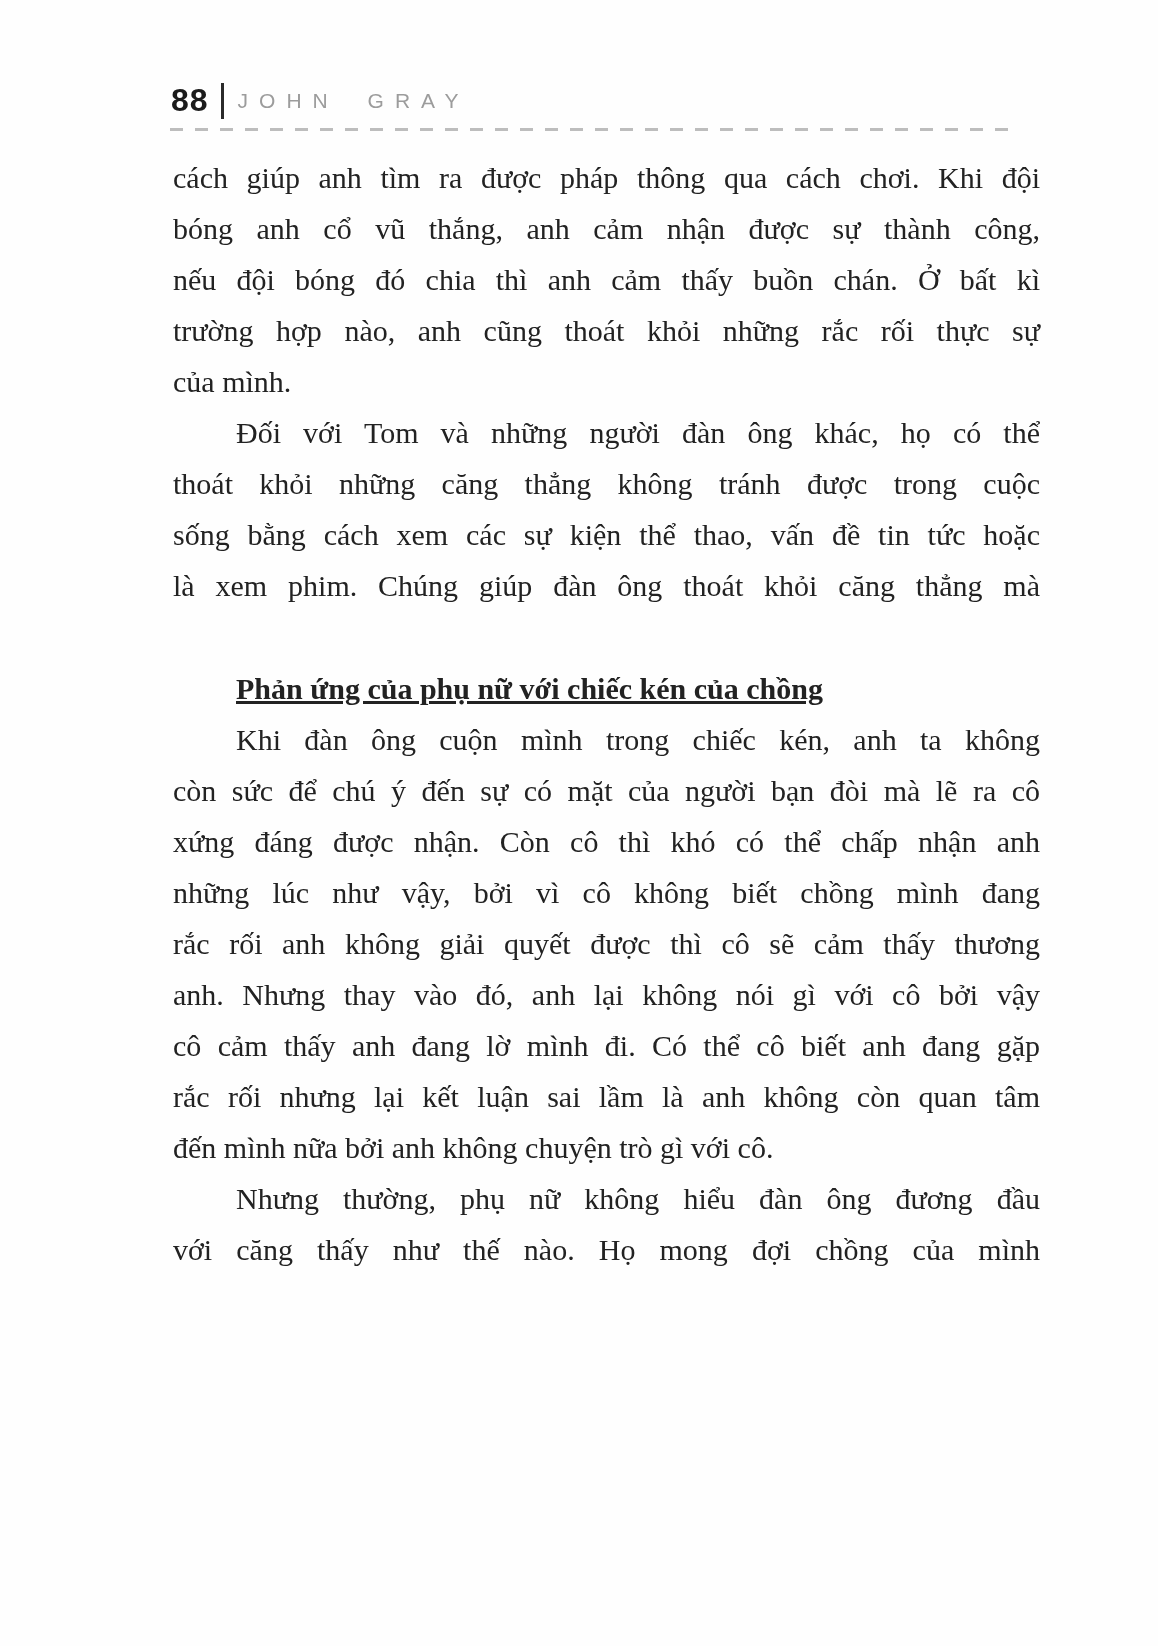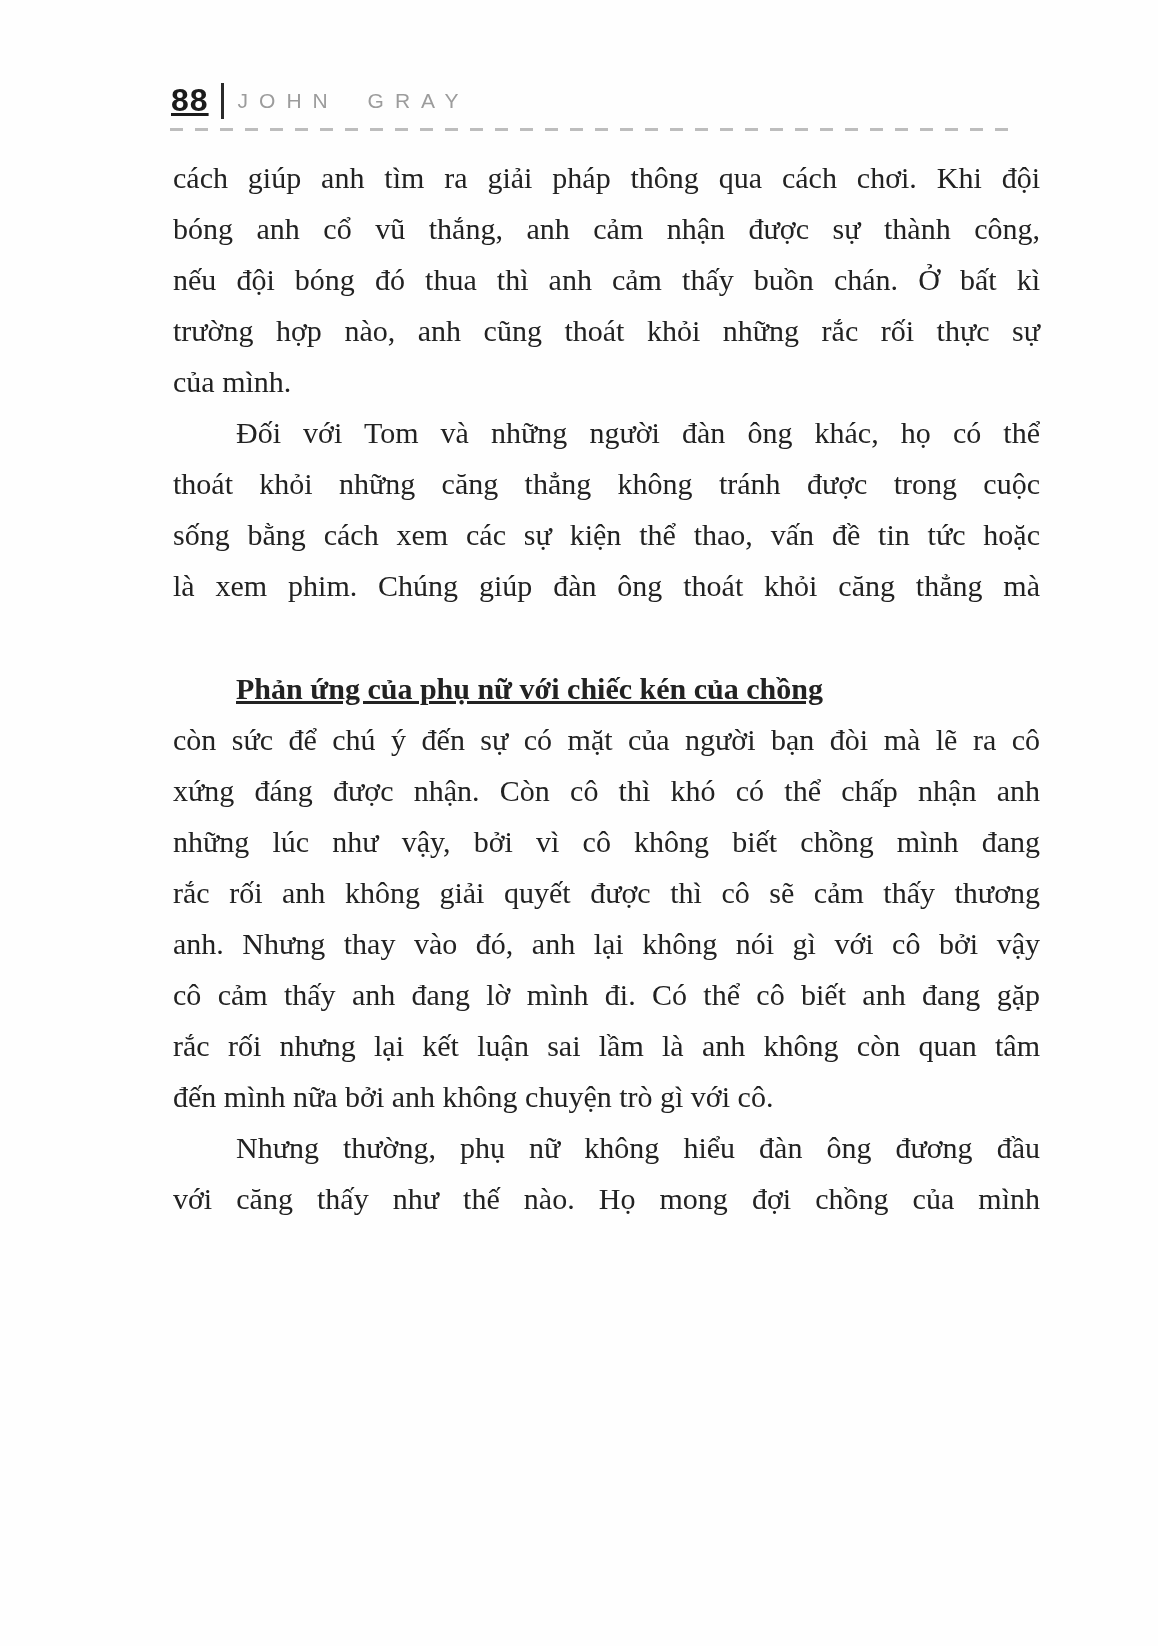--- a/index.html
+++ b/index.html
@@ -22,21 +22,20 @@
     top: 82px;
     display: flex;
     align-items: center;
     font-family: "Liberation Sans", "DejaVu Sans", sans-serif;
   }
   .page-number {
     font-size: 32px;
     font-weight: 700;
     color: #1b1b1b;
     letter-spacing: 1px;
-    text-decoration: underline;
   }
   .header-bar {
     display: inline-block;
     width: 3px;
     height: 36px;
     background: #2a2a2a;
     margin: 0 14px 0 12px;
   }
   .author {
     font-size: 21px;
@@ -86,36 +85,37 @@
   <header class="page-header">
     <span class="page-number">88</span>
     <span class="header-bar"></span>
     <span class="author">JOHN GRAY</span>
   </header>
 
   <div class="dashed-rule"></div>
 
   <main class="body-text" id="body-text">
       <div class="block body">
-        <div class="line">cách giúp anh tìm ra giải pháp thông qua cách chơi. Khi đội</div>
+        <div class="line">cách giúp anh tìm ra được pháp thông qua cách chơi. Khi đội</div>
         <div class="line">bóng anh cổ vũ thắng, anh cảm nhận được sự thành công,</div>
-        <div class="line">nếu đội bóng đó thua thì anh cảm thấy buồn chán. Ở bất kì</div>
+        <div class="line">nếu đội bóng đó chia thì anh cảm thấy buồn chán. Ở bất kì</div>
         <div class="line">trường hợp nào, anh cũng thoát khỏi những rắc rối thực sự</div>
         <div class="line no-stretch">của mình.</div>
       </div>
       <div class="block body">
         <div class="line indent">Đối với Tom và những người đàn ông khác, họ có thể</div>
         <div class="line">thoát khỏi những căng thẳng không tránh được trong cuộc</div>
         <div class="line">sống bằng cách xem các sự kiện thể thao, vấn đề tin tức hoặc</div>
         <div class="line">là xem phim. Chúng giúp đàn ông thoát khỏi căng thẳng mà</div>
       </div>
       <div class="block heading space-before">
         <div class="line no-stretch indent">Phản ứng của phụ nữ với chiếc kén của chồng</div>
       </div>
       <div class="block body">
+        <div class="line indent">Khi đàn ông cuộn mình trong chiếc kén, anh ta không</div>
         <div class="line">còn sức để chú ý đến sự có mặt của người bạn đòi mà lẽ ra cô</div>
         <div class="line">xứng đáng được nhận. Còn cô thì khó có thể chấp nhận anh</div>
         <div class="line">những lúc như vậy, bởi vì cô không biết chồng mình đang</div>
         <div class="line">rắc rối anh không giải quyết được thì cô sẽ cảm thấy thương</div>
         <div class="line">anh. Nhưng thay vào đó, anh lại không nói gì với cô bởi vậy</div>
         <div class="line">cô cảm thấy anh đang lờ mình đi. Có thể cô biết anh đang gặp</div>
         <div class="line">rắc rối nhưng lại kết luận sai lầm là anh không còn quan tâm</div>
         <div class="line no-stretch">đến mình nữa bởi anh không chuyện trò gì với cô.</div>
       </div>
       <div class="block body">

